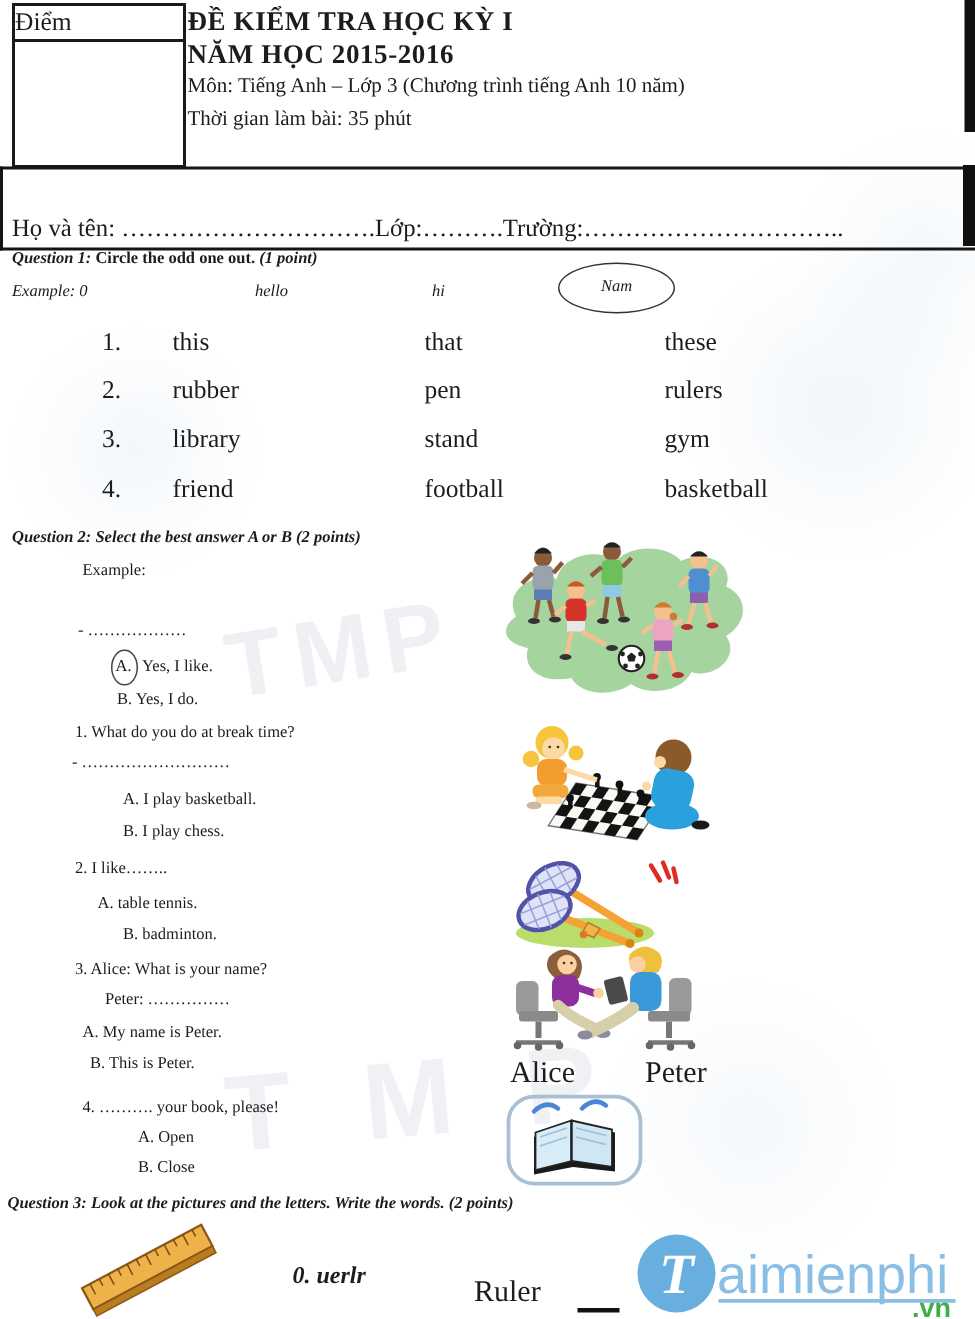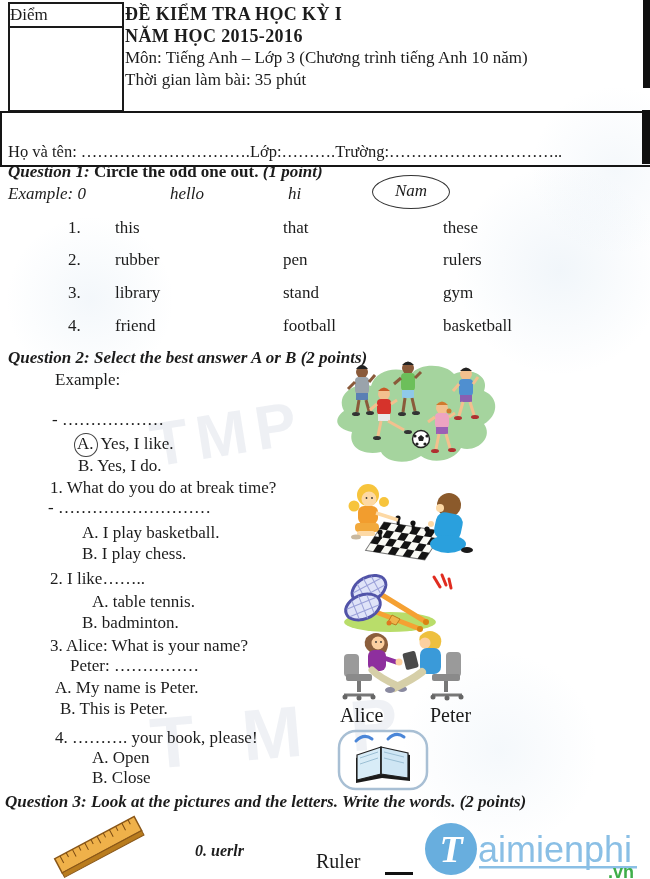--- a/index.html
+++ b/index.html
@@ -7,32 +7,32 @@
     position:relative;width:650px;height:879px;margin:0 auto;overflow:hidden;
     background:#fff;
     background-image:
       radial-gradient(circle 120px at 90px 300px, rgba(140,180,215,.10), transparent 70%),
       radial-gradient(circle 150px at 560px 270px, rgba(140,180,215,.12), transparent 70%),
       radial-gradient(circle 120px at 615px 170px, rgba(140,180,215,.09), transparent 70%),
       radial-gradient(circle 140px at 500px 750px, rgba(140,180,215,.09), transparent 70%);
     font-family:"Liberation Serif", serif;color:#1c1c1c;
   }
   .abs{position:absolute;z-index:2;}
-  .t{font-size:17px;line-height:20px;white-space:nowrap;}
+  .t{font-size:11px;line-height:20px;white-space:nowrap;}
   .b{font-weight:bold;}
   .i{font-style:italic;}
   .ghost{position:absolute;z-index:1;font-family:"Liberation Sans",sans-serif;font-weight:bold;pointer-events:none;}
   
   .score-box{left:8px;top:2px;width:112px;height:106px;border:2px solid #1a1a1a;background:#fff;}
   .score-box .lbl{height:22px;border-bottom:2px solid #1a1a1a;text-align:left;font-size:17px;line-height:22px;}
   
   .hdr{left:125px;top:3px;width:520px;}
   .hdr div{line-height:22px;}
   .hdr .h1,.hdr .h2{font-weight:bold;font-size:18px;letter-spacing:.4px;}
-  .hdr .h3,.hdr .h4{font-size:17px;}
+  .hdr .h3,.hdr .h4{font-size:14px;}
   
   .bar{position:absolute;background:#101010;z-index:3;}
   
   .info-box{left:0;top:111px;width:648px;height:52px;border-top:2px solid #151515;border-bottom:2px solid #151515;border-left:2px solid #151515;}
   .info-box .txt{position:absolute;left:6px;bottom:3px;font-size:16.5px;white-space:nowrap;}
   
   .q1row span{position:absolute;font-size:17px;white-space:nowrap;}
   .q1row .c0{left:68px;} .q1row .c1{left:115px;} .q1row .c2{left:283px;} .q1row .c3{left:443px;}
   .oval{border:1.6px solid #333;border-radius:50%;text-align:center;}
   .circ-a{display:inline-block;border:1.4px solid #444;border-radius:50%;padding:0 3px 2px 2px;margin-right:3px;}
@@ -250,21 +250,21 @@
         <circle cx="112" cy="34" r="4" fill="#fdd9a5"></circle>
         <rect x="107" y="39" width="27" height="27" rx="9" fill="#2aa0dd" transform="rotate(12 120 52)"></rect>
         <ellipse cx="120" cy="70" rx="18" ry="9" fill="#2aa0dd"></ellipse>
         <circle cx="103" cy="50" r="3" fill="#fdd9a5"></circle>
         <ellipse cx="139" cy="76" rx="6" ry="3" fill="#1a1a1a"></ellipse>
       </g>
     </svg>
   </div>
 
   <div class="abs t" style="left:50px;top:569px;">2. I like……..</div>
-  <div class="abs t" style="left:92px;top:592px;">A. table tennis.</div>
+  <div class="abs t" style="left:65px;top:592px;">A. table tennis.</div>
   <div class="abs t" style="left:82px;top:613px;">B. badminton.</div>
 
   <div class="abs" style="left:336px;top:565px;">
     <svg width="124" height="68" viewBox="0 0 124 68">
       <ellipse cx="54" cy="57" rx="46" ry="10" fill="#b9dd6a"></ellipse>
       <g>
         <line x1="46" y1="30" x2="90" y2="57" stroke="#f5a133" stroke-width="5" stroke-linecap="round"></line>
         <circle cx="90" cy="57" r="3" fill="#d98414"></circle>
         <g transform="rotate(-28 33 24)">
           <ellipse cx="33" cy="24" rx="18" ry="12" fill="#dfe3f8" stroke="#5153a8" stroke-width="3"></ellipse>

